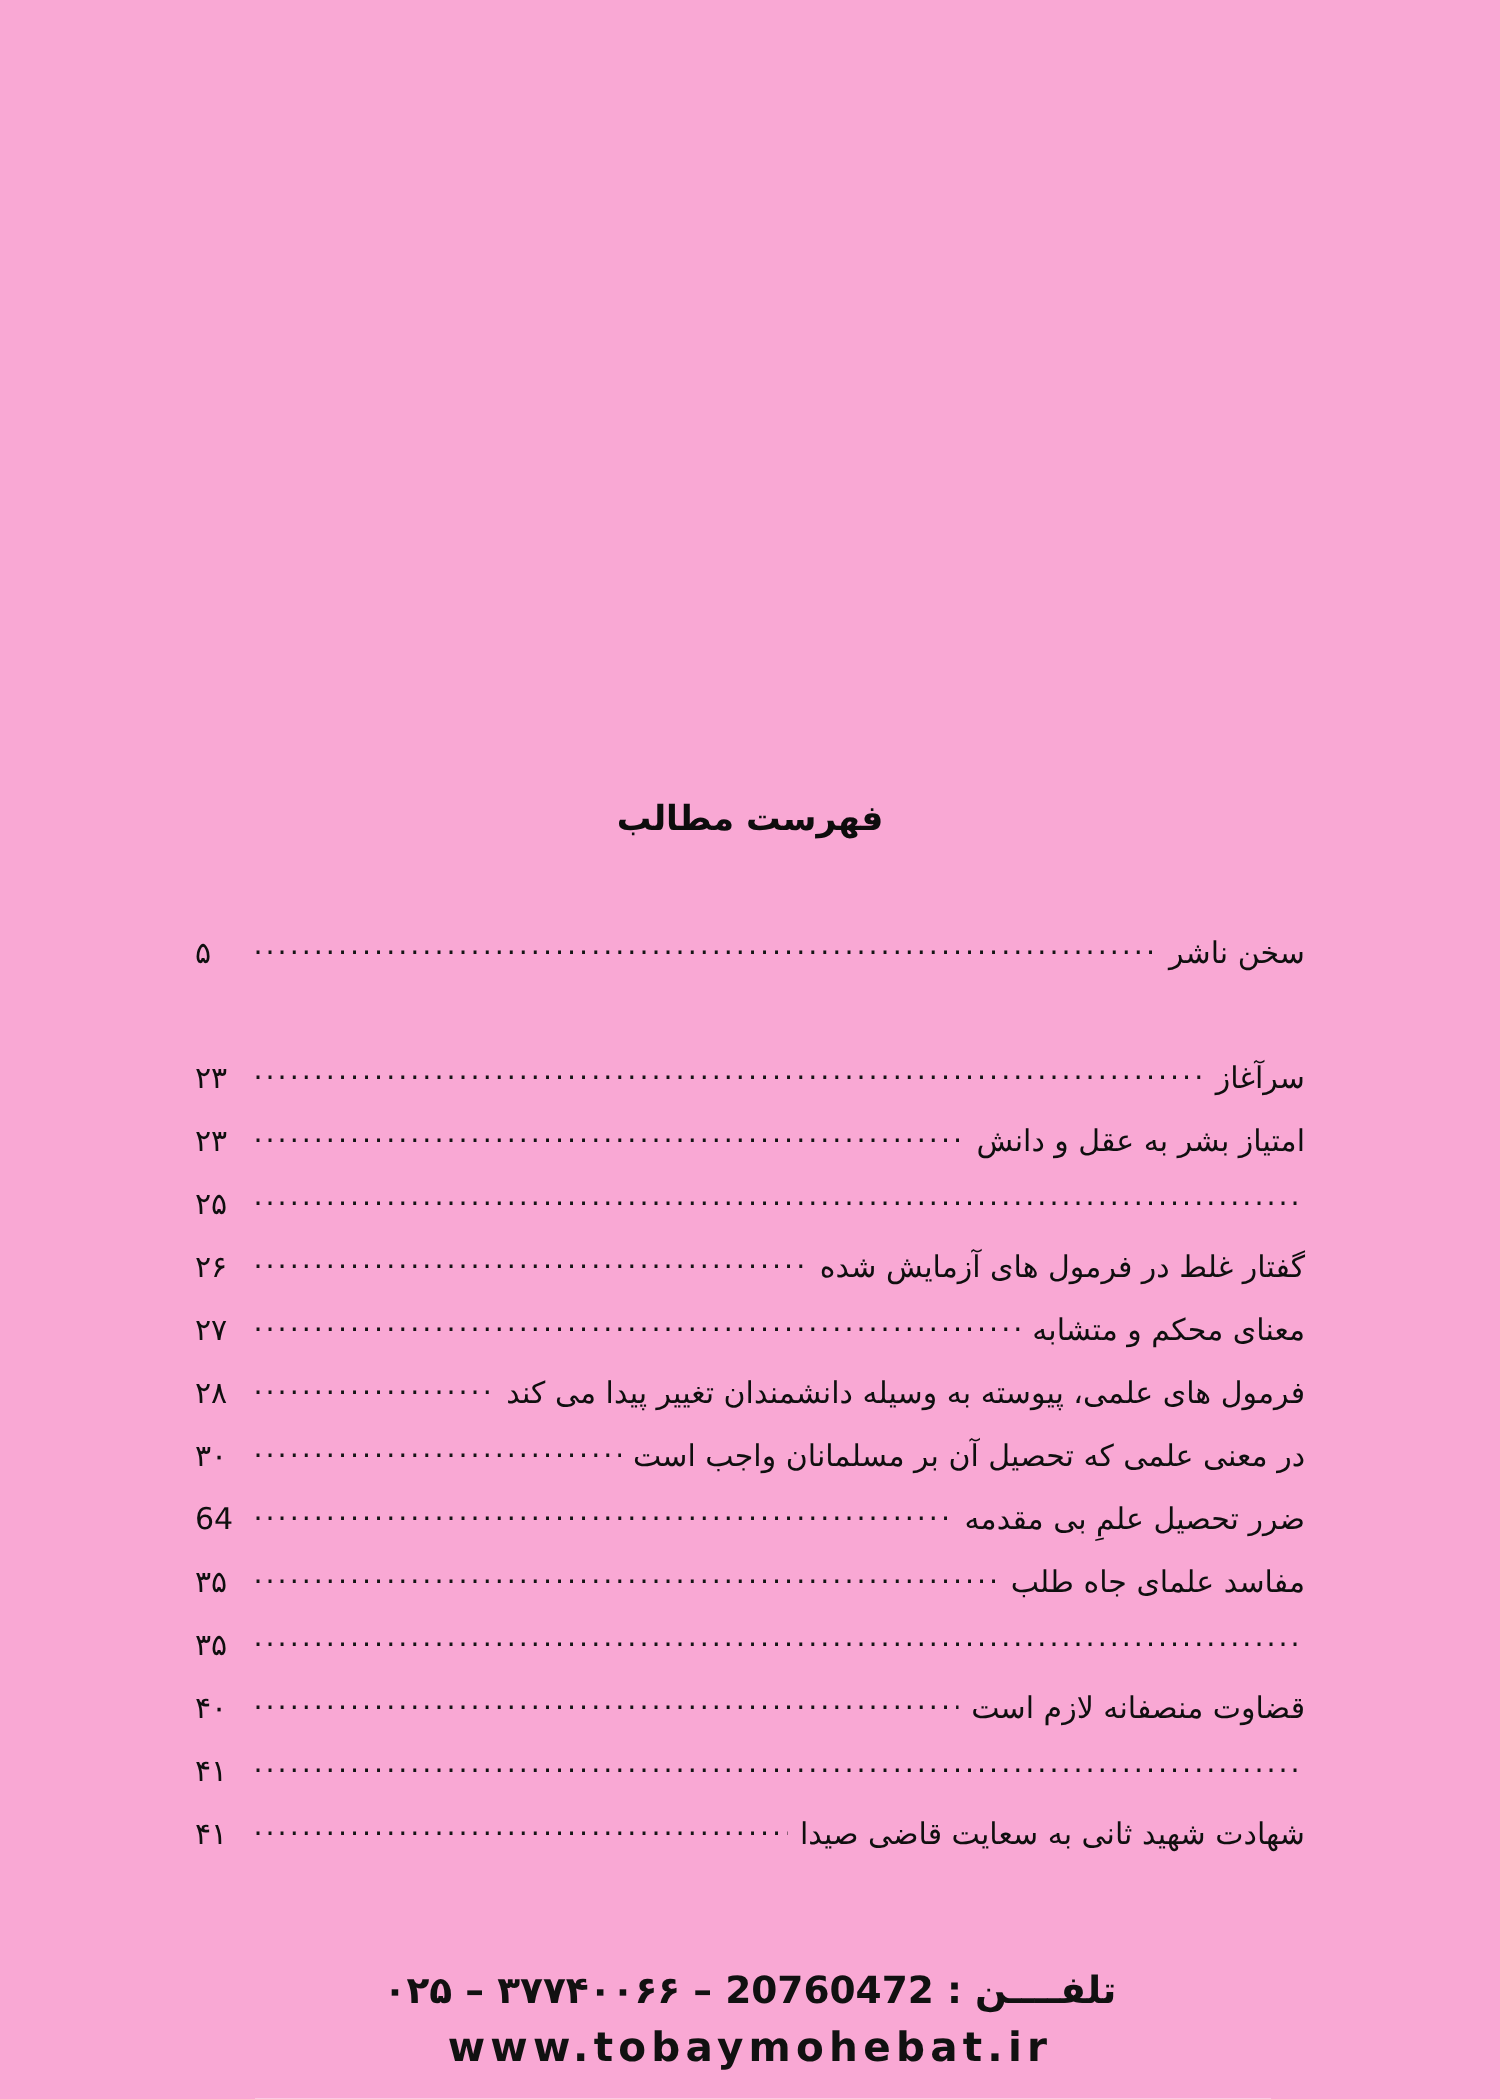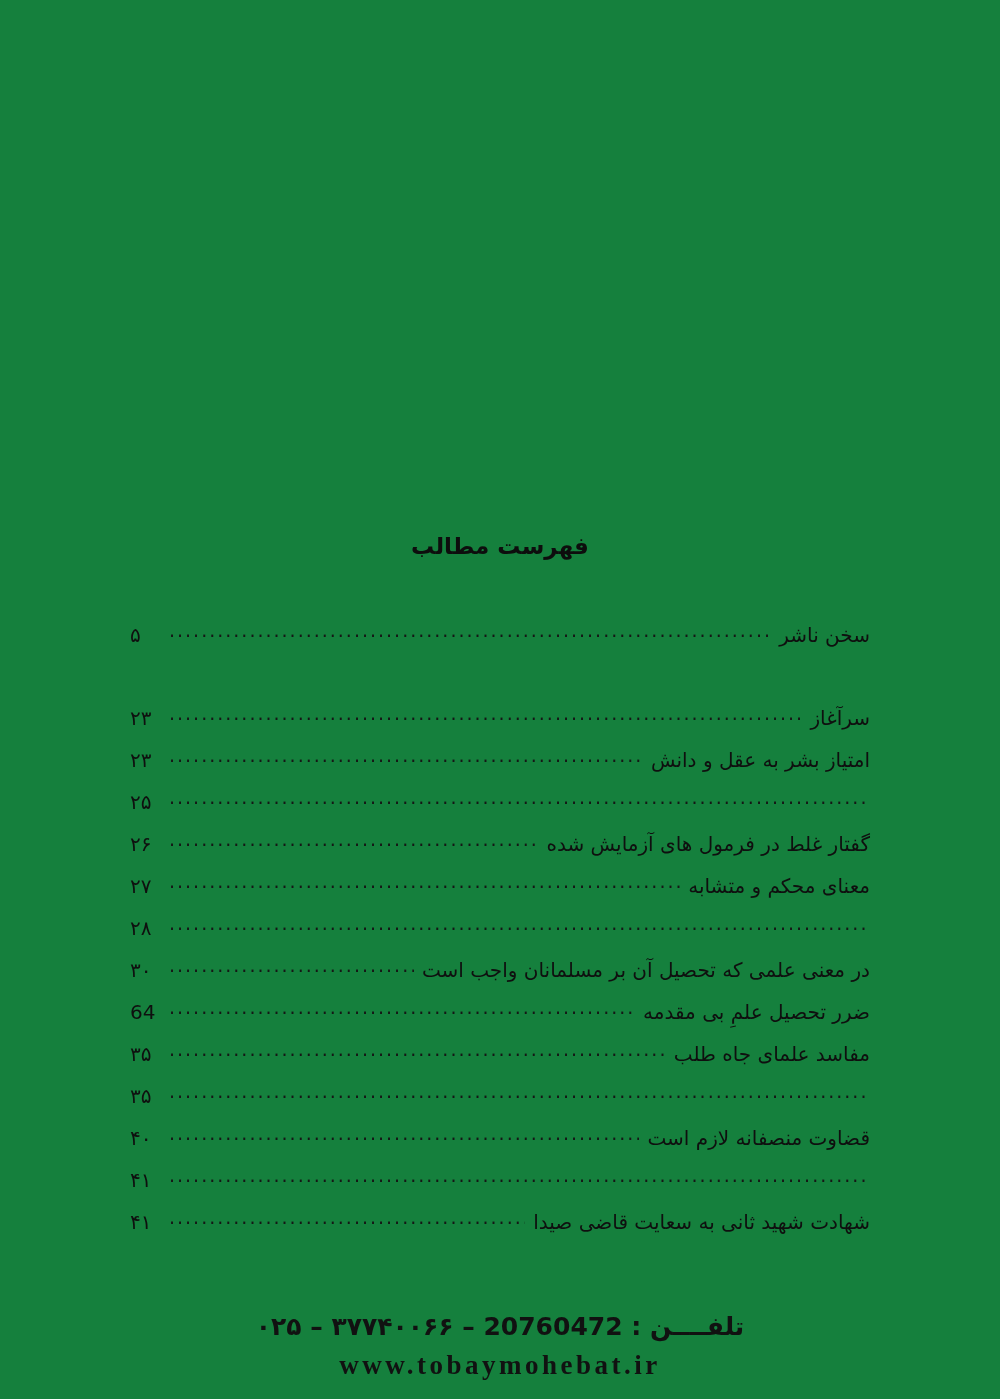--- a/index.html
+++ b/index.html
@@ -14,21 +14,21 @@
     position: relative;
     overflow: hidden;
     font-family: "DejaVu Sans", "Liberation Sans", sans-serif;
     color: #111111;
     direction: rtl;
   }
 
   .page {
     position: absolute;
     inset: 0;
-    background: #15803d;
+    background: #f9a8d4;
   }
 
   
   .toc-title {
     position: absolute;
     top: 533px;
     left: 0;
     right: 0;
     text-align: center;
     font-size: 23px;
@@ -120,21 +120,20 @@
     white-space: nowrap;
   }
   .footer-site {
     margin-top: 9px;
     font-size: 27px;
     font-weight: bold;
     letter-spacing: 3.5px;
     color: #111111;
     direction: ltr;
     unicode-bidi: isolate;
-    font-family: Liberation Serif, serif;
   }
 </style>
 </head>
 <body>
 
 <div class="page">
 
   <div class="toc-title">فهرست مطالب</div>
 
   <div class="toc-list">
@@ -168,20 +167,21 @@
       <span class="toc-page">۲۶</span>
     </div>
 
     <div class="toc-row">
       <span class="toc-label">معنای محکم و متشابه</span>
       <span class="toc-leader"></span>
       <span class="toc-page">۲۷</span>
     </div>
 
     <div class="toc-row">
+      <span class="toc-label">فرمول های علمی، پیوسته به وسیله دانشمندان تغییر پیدا می کند</span>
       <span class="toc-leader"></span>
       <span class="toc-page">۲۸</span>
     </div>
 
     <div class="toc-row">
       <span class="toc-label">در معنی علمی که تحصیل آن بر مسلمانان واجب است</span>
       <span class="toc-leader"></span>
       <span class="toc-page">۳۰</span>
     </div>
 

